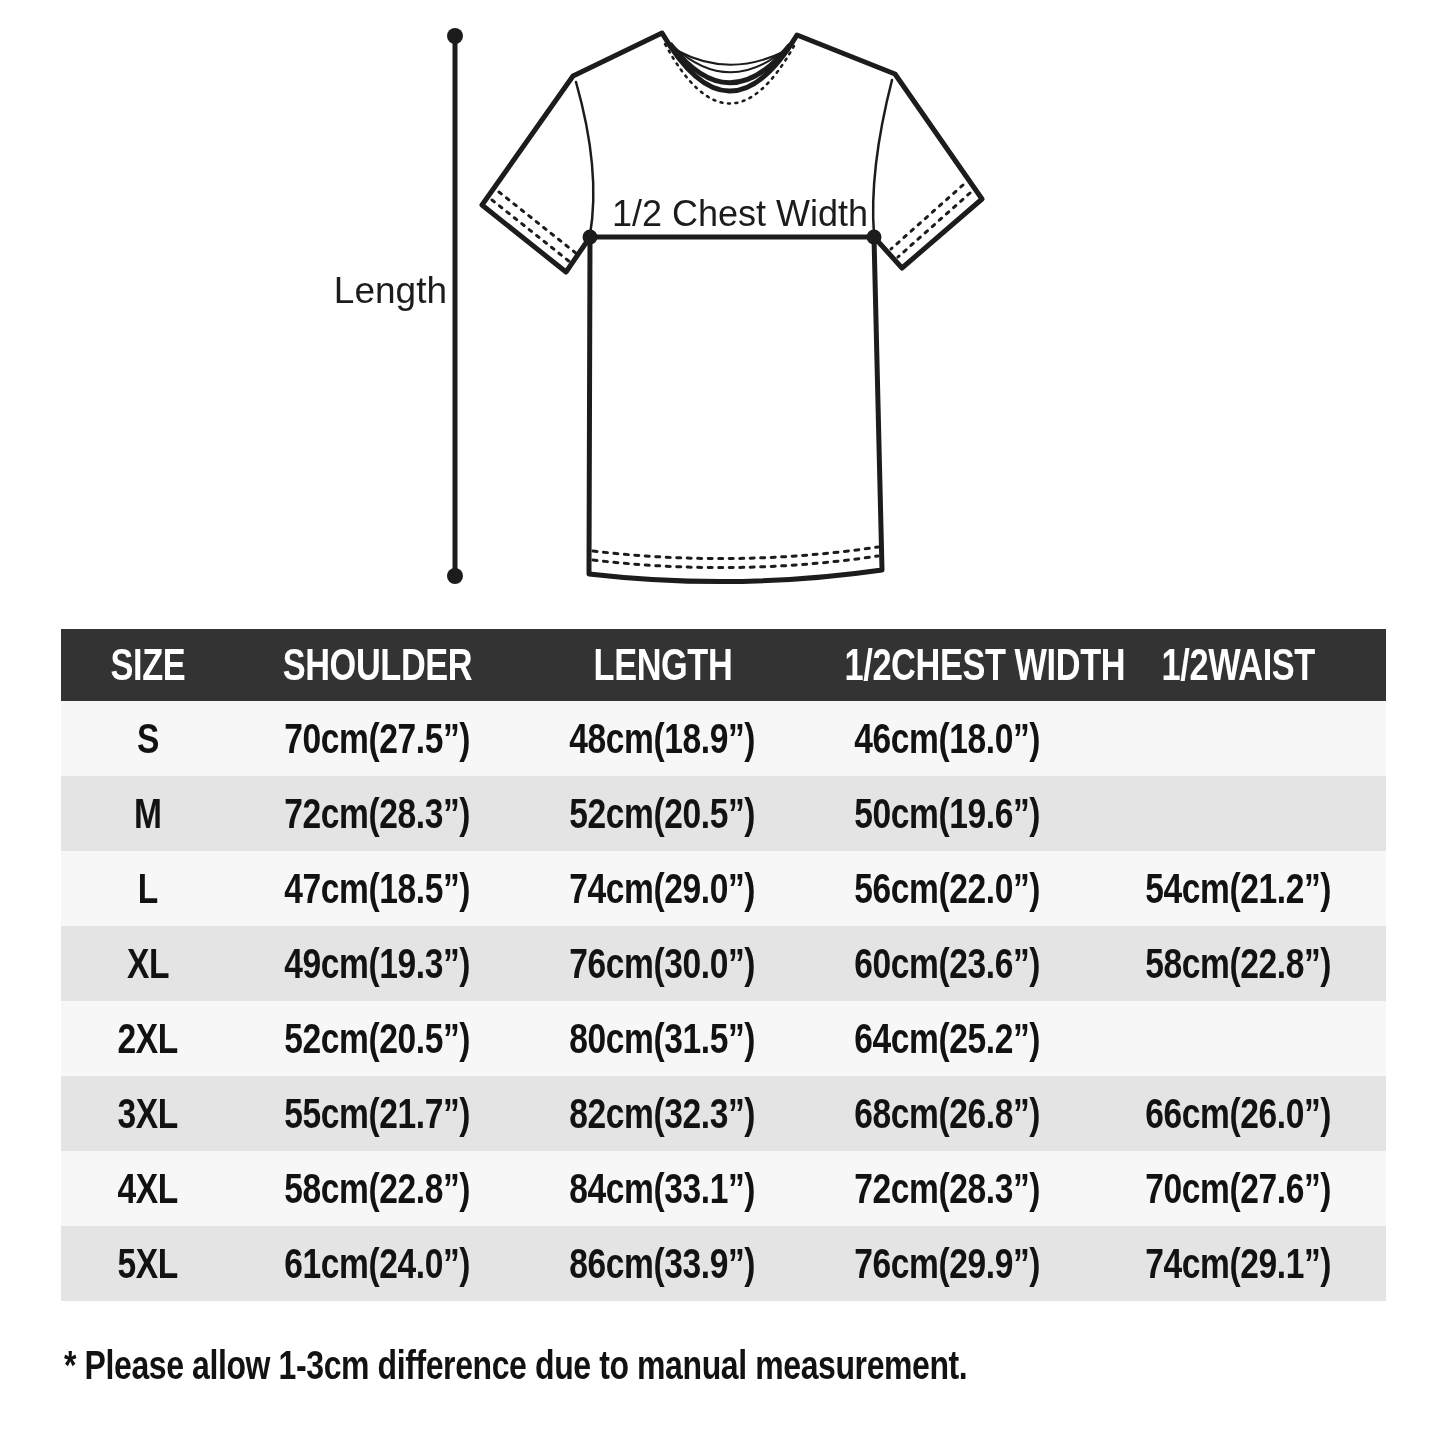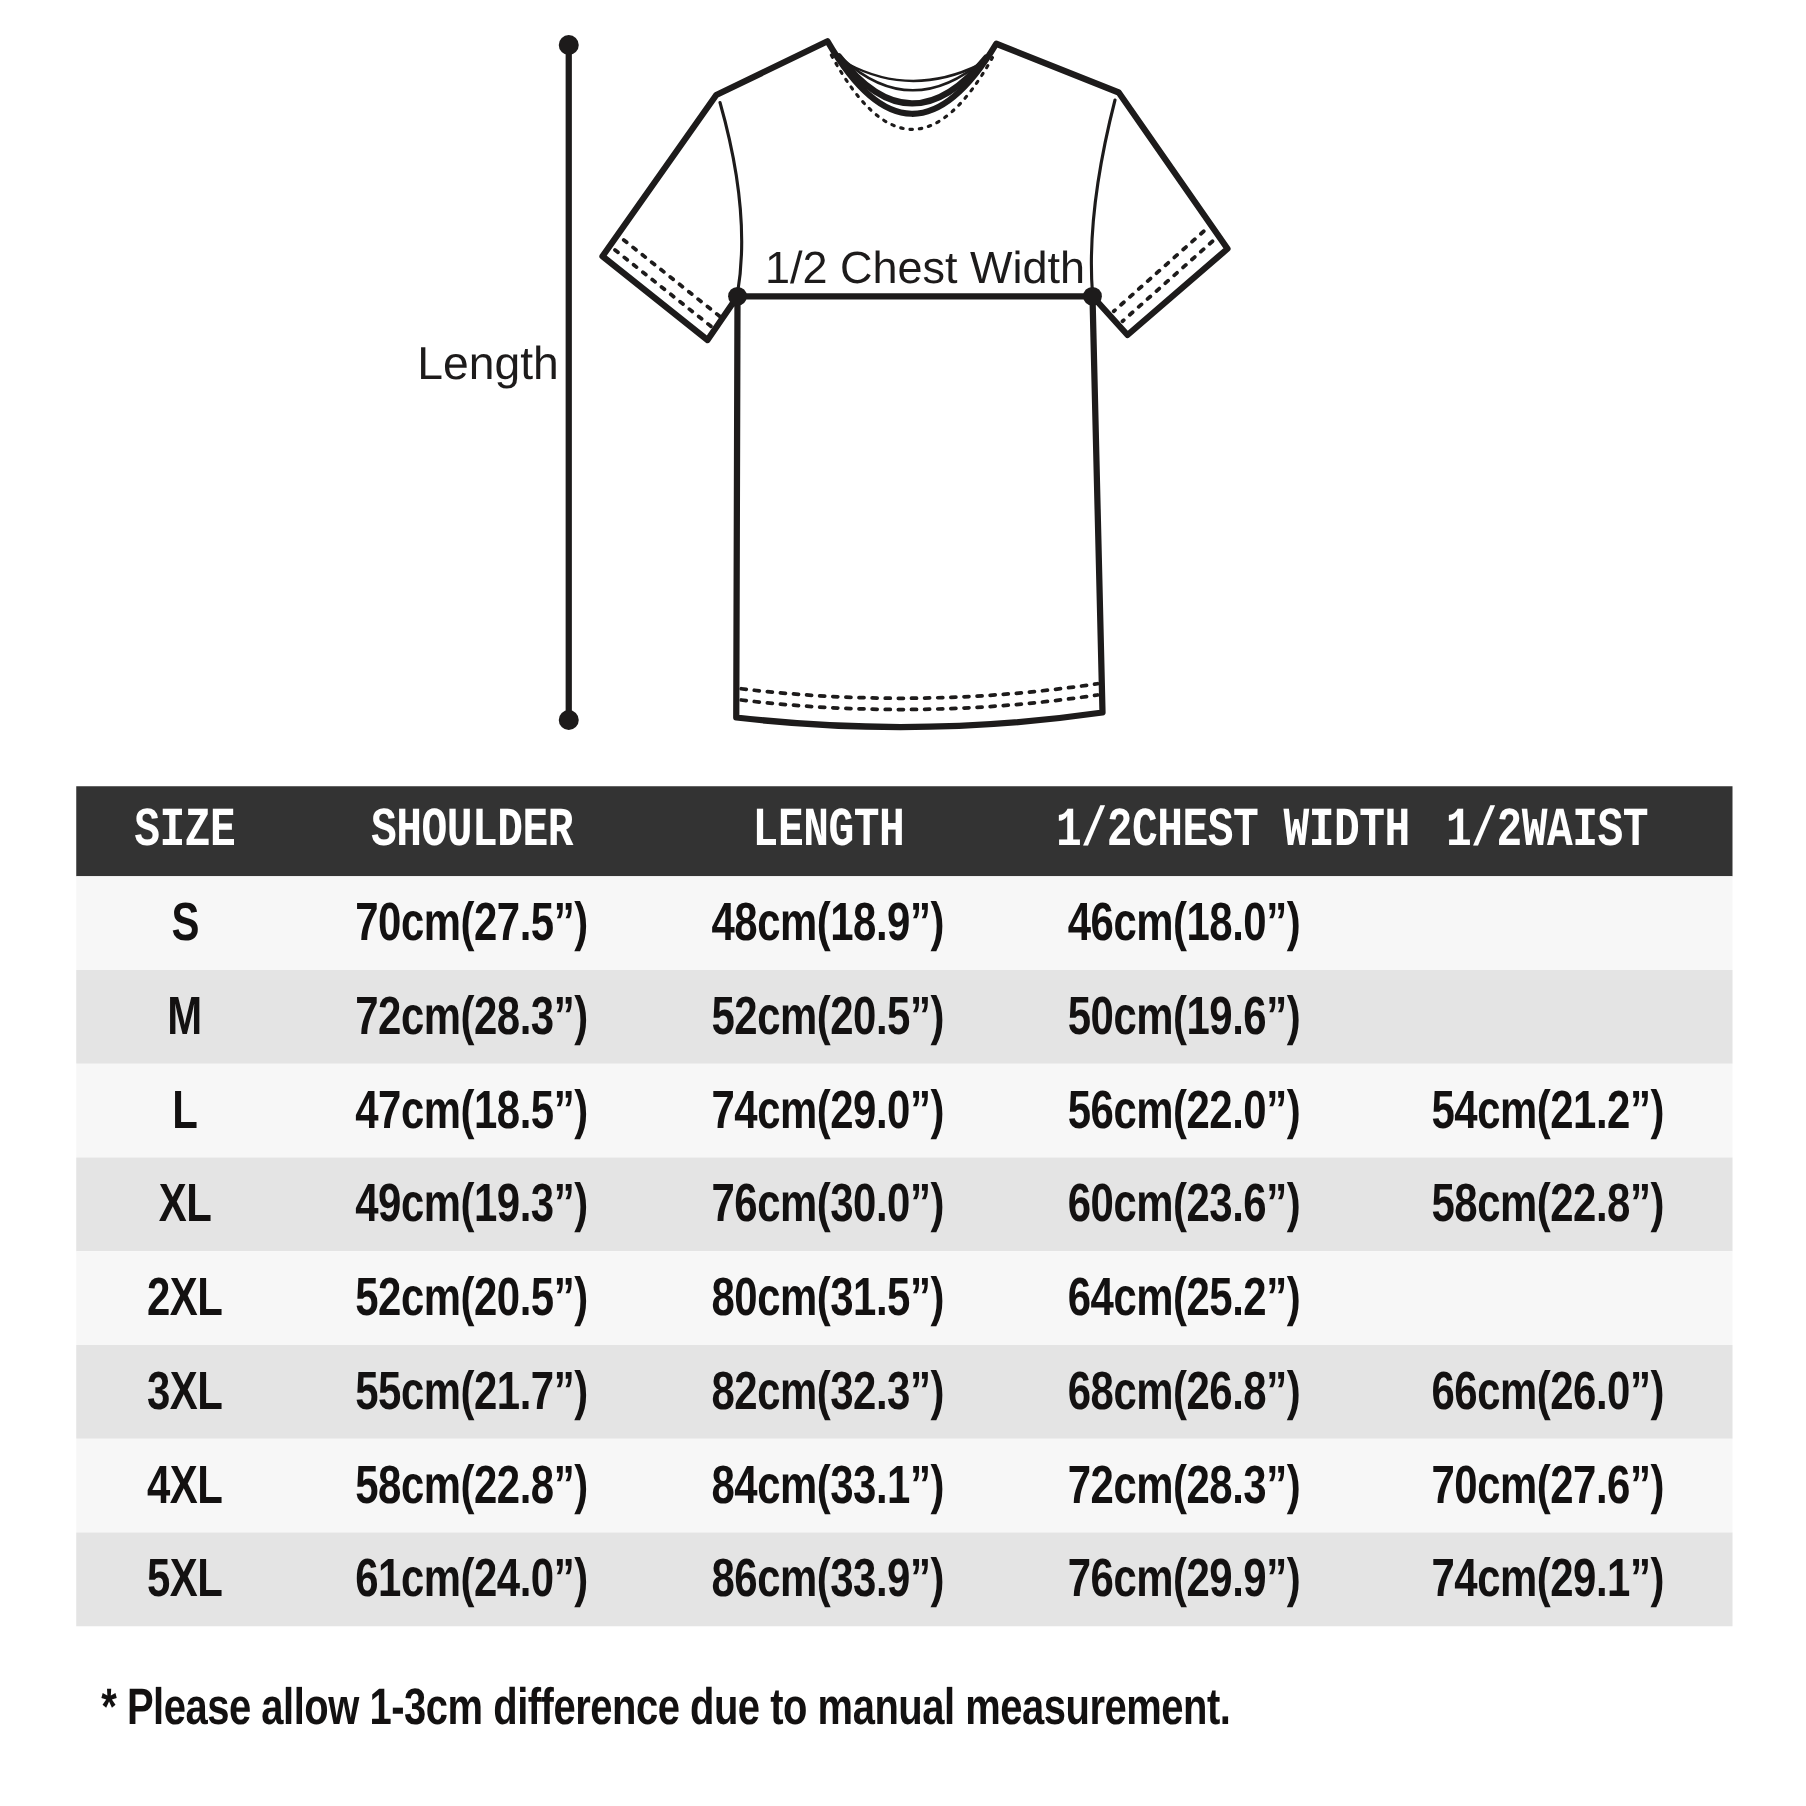--- a/index.html
+++ b/index.html
@@ -12,37 +12,37 @@
   .stage{position:absolute;inset:0;}
   
   .diagram-svg{position:absolute;left:0;top:0;}
   .diagram-svg text{font-family:"Liberation Sans",sans-serif;fill:#1d1b1b;}
   
   .size-table{position:absolute;left:61px;top:629px;width:1325px;}
   .thead{
     display:grid;grid-template-columns:174px 285px 285px 285px 296px;
     height:72px;background:#333333;align-items:center;
   }
-  .th{text-align:center;font-family:Liberation Mono, monospace;}
+  .th{text-align:center;}
   .th .cond{color:#ffffff;font-weight:700;font-size:44px;}
   .tr{
     display:grid;grid-template-columns:174px 285px 285px 285px 296px;
     height:75px;align-items:center;
   }
   .tr.light{background:#f7f7f7;}
   .tr.gray{background:#e4e4e4;}
   .td{text-align:center;}
   .td .cond{color:#131111;font-weight:700;font-size:43px;}
   .cond{
     display:inline-block;white-space:nowrap;
     transform:scaleX(0.78);transform-origin:center center;
     letter-spacing:-0.5px;
   }
   
-  .note{position:absolute;left:81px;top:1342px;}
+  .note{position:absolute;left:64px;top:1342px;}
   .note .cond{
     font-weight:700;font-size:41px;color:#131111;
     transform-origin:left center;
   }
 </style>
 </head>
 <body>
 
 <div class="stage">
 

